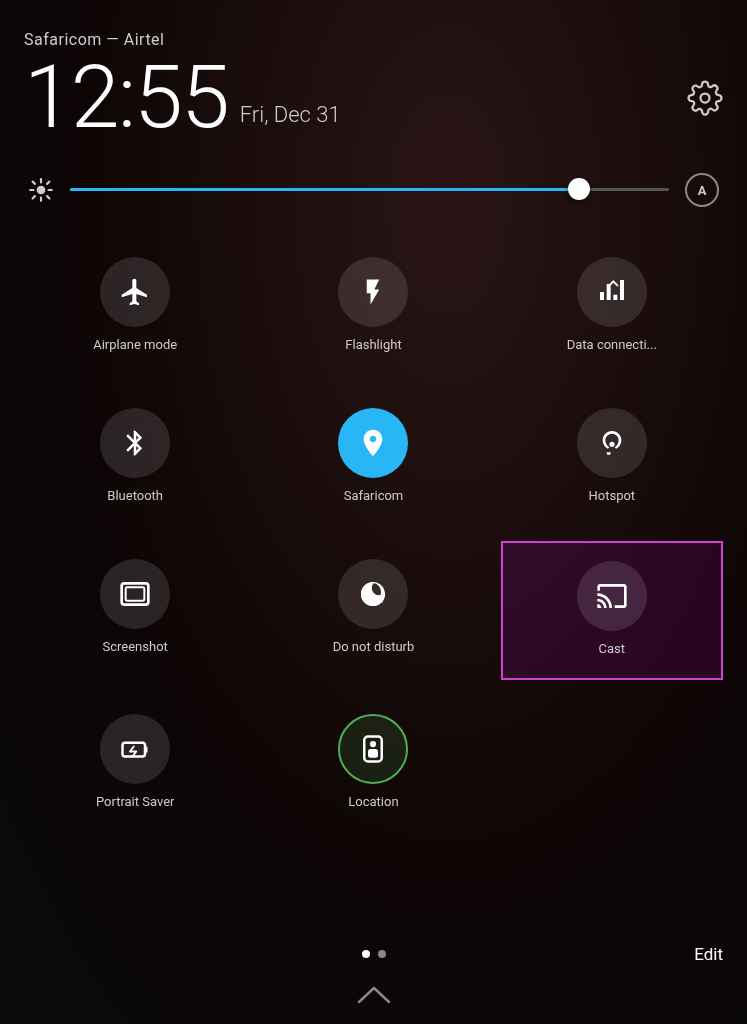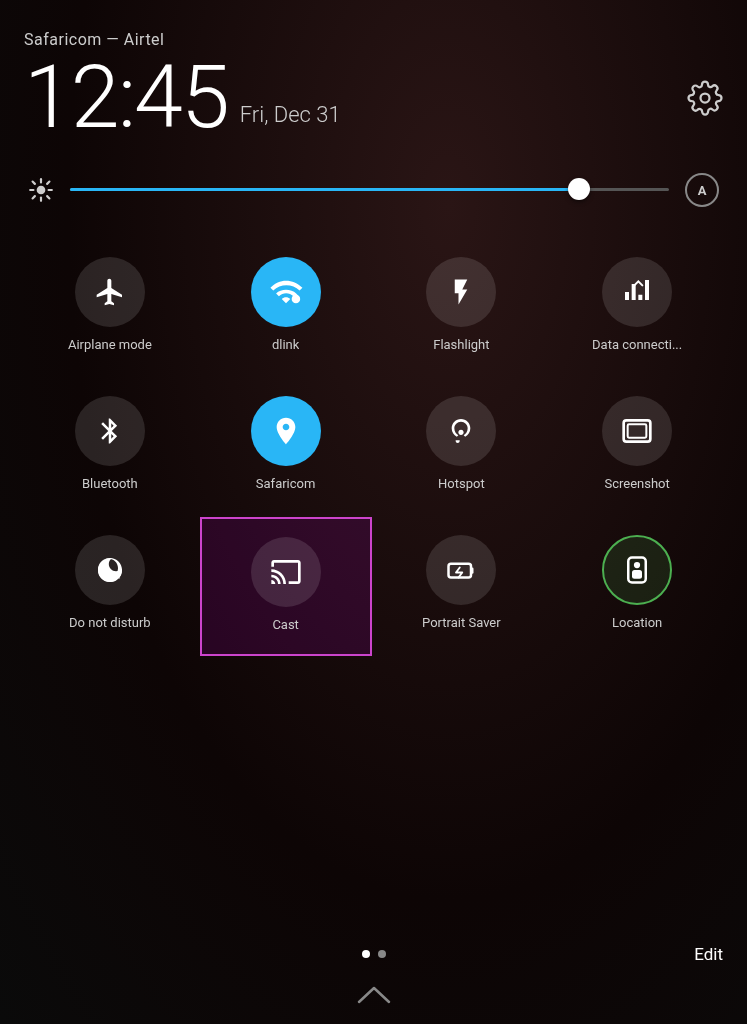--- a/index.html
+++ b/index.html
@@ -130,22 +130,22 @@
       color: #ccc;
       font-size: 13px;
       font-weight: bold;
       flex-shrink: 0;
       cursor: pointer;
     }
 
     
     .quick-grid {
       display: grid;
-      grid-template-columns: repeat(4, 1fr);
-      gap: 4px;
+      grid-template-columns: repeat(3, 1fr);
+      gap: 16px;
       margin-top: 8px;
     }
 
     .quick-item {
       display: flex;
       flex-direction: column;
       align-items: center;
       padding: 18px 8px 22px 8px;
       cursor: pointer;
       position: relative;
@@ -242,21 +242,21 @@
 <body>
 
 <div class="bg-overlay"></div>
 
 <div class="content">
 
   <div class="header">
     <div>
       <div class="carrier">Safaricom — Airtel</div>
       <div class="time-row">
-        <div class="time">12:45</div>
+        <div class="time">12:55</div>
         <div class="date">Fri, Dec 31</div>
       </div>
     </div>
     <div>
       <svg class="settings-icon" viewBox="0 0 24 24" fill="none" stroke="currentColor" stroke-width="1.5">
         <circle cx="12" cy="12" r="3"></circle>
         <path d="M19.4 15a1.65 1.65 0 0 0 .33 1.82l.06.06a2 2 0 0 1-2.83 2.83l-.06-.06a1.65 1.65 0 0 0-1.82-.33 1.65 1.65 0 0 0-1 1.51V21a2 2 0 0 1-4 0v-.09A1.65 1.65 0 0 0 9 19.4a1.65 1.65 0 0 0-1.82.33l-.06.06a2 2 0 0 1-2.83-2.83l.06-.06A1.65 1.65 0 0 0 4.68 15a1.65 1.65 0 0 0-1.51-1H3a2 2 0 0 1 0-4h.09A1.65 1.65 0 0 0 4.6 9a1.65 1.65 0 0 0-.33-1.82l-.06-.06a2 2 0 0 1 2.83-2.83l.06.06A1.65 1.65 0 0 0 9 4.68a1.65 1.65 0 0 0 1-1.51V3a2 2 0 0 1 4 0v.09a1.65 1.65 0 0 0 1 1.51 1.65 1.65 0 0 0 1.82-.33l.06-.06a2 2 0 0 1 2.83 2.83l-.06.06A1.65 1.65 0 0 0 19.4 9a1.65 1.65 0 0 0 1.51 1H21a2 2 0 0 1 0 4h-.09a1.65 1.65 0 0 0-1.51 1z"></path>
       </svg>
     </div>
   </div>
@@ -288,30 +288,20 @@
 
     <div class="quick-item">
       <div class="icon-circle inactive">
         <svg width="32" height="32" viewBox="0 0 24 24" fill="white">
           <path d="M21 16v-2l-8-5V3.5c0-.83-.67-1.5-1.5-1.5S10 2.67 10 3.5V9l-8 5v2l8-2.5V19l-2 1.5V22l3.5-1 3.5 1v-1.5L13 19v-5.5l8 2.5z"></path>
         </svg>
       </div>
       <span class="quick-label">Airplane mode</span>
     </div>
 
-    <div class="quick-item">
-      <div class="icon-circle active">
-        <svg width="34" height="34" viewBox="0 0 24 24" fill="white">
-          <path d="M1 9l2 2c5.1-5.1 13.5-5.1 18.6 0l2-2C16.9 2.3 7.1 2.3 1 9zm8 8l3 3 3-3c-1.7-1.7-4.3-1.7-6 0zm-4-4l2 2c2.8-2.8 7.4-2.8 10.2 0l2-2C15.6 9.5 8.4 9.5 5 13z"></path>
-          <circle cx="19" cy="17" r="3" fill="white"></circle>
-          <path d="M17 16l2-2 2 2" stroke="white" stroke-width="1.5" fill="none"></path>
-        </svg>
-      </div>
-      <span class="quick-label">dlink</span>
-    </div>
 
     <div class="quick-item">
       <div class="icon-circle inactive">
         <svg width="30" height="30" viewBox="0 0 24 24" fill="white">
           <path d="M7 2v11h3v9l7-12h-4l4-8z"></path>
         </svg>
       </div>
       <span class="quick-label">Flashlight</span>
     </div>
 

